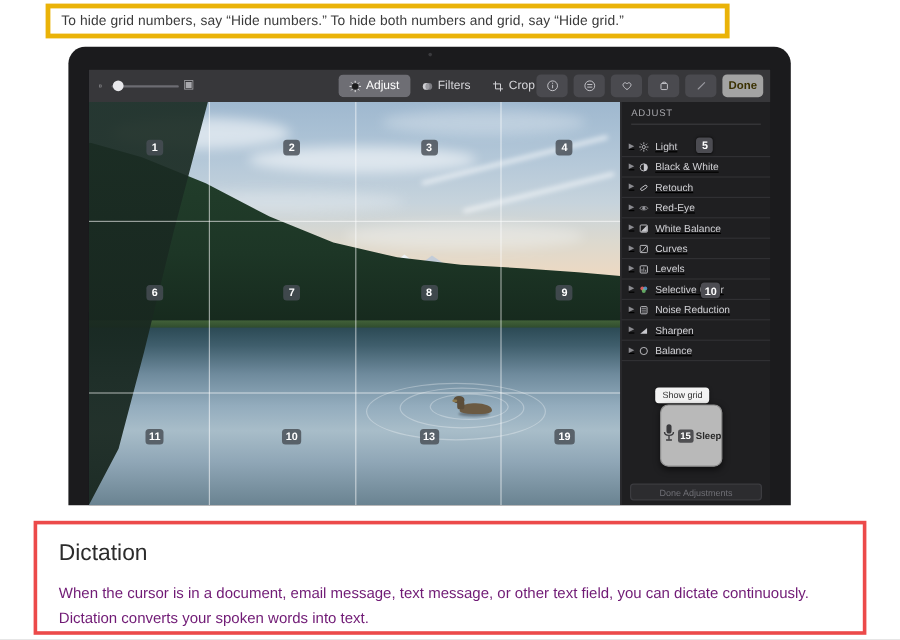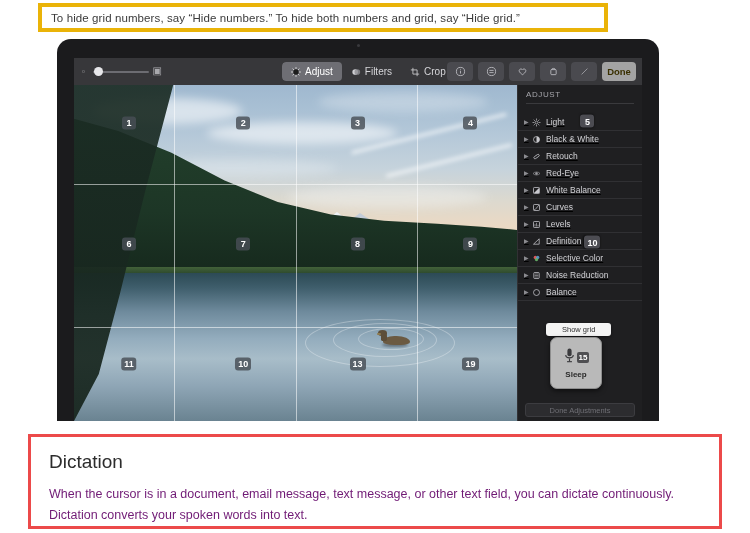--- a/index.html
+++ b/index.html
@@ -254,31 +254,31 @@
     font-size: 9px; font-weight: bold; border-radius: 3px;
     display: flex; align-items: center; justify-content: center;
     transform: translate(-50%,-50%);
     box-shadow: 0 0 2px rgba(0,0,0,.6);
   }
 
   
   .dict-tip {
     position: absolute; left: 28px; top: 238px;
     background: #f3f3f3; color: #2e2e2e;
-    font-size: 7.5px; padding: 2px 16px; border-radius: 3px;
+    font-size: 7.5px; padding: 2px 6px; border-radius: 3px;
     box-shadow: 0 1px 3px rgba(0,0,0,.5);
     white-space: nowrap;
   }
   .dict-panel {
     position: absolute; left: 32px; top: 252px;
     width: 52px; height: 52px;
     background: #b9b9b9; border-radius: 7px;
     border: 1px solid #8e8e8e;
     box-shadow: 0 2px 5px rgba(0,0,0,.55);
-    display: flex; flex-direction: column; align-items: center;
+    display: flex; flex-direction: row; align-items: center;
     justify-content: center; gap: 2px;
   }
   .mic-row { display: flex; align-items: center; gap: 1px; }
   .mic-badge {
     background: #4f4f52; color: #fff; font-size: 8px; font-weight: bold;
     border-radius: 2px; padding: 0 2px; line-height: 11px;
   }
   .dict-sleep { font-size: 8px; font-weight: bold; color: #2a2a2a; }
 
   .reset-btn {
@@ -544,29 +544,20 @@
                   <g stroke-width=".8">
                       <line x1="4" y1="8.6" x2="4" y2="5.6"></line>
                       <line x1="6" y1="8.6" x2="6" y2="3.8"></line>
                       <line x1="8" y1="8.6" x2="8" y2="6.4"></line>
                     </g>
                 </svg>
               </span>
               <span class="sb-label">Levels</span>
             </div>
 
-            <div class="sb-row">
-              <span class="sb-caret">▶</span>
-              <span class="sb-ico">
-                <svg viewBox="0 0 12 12" width="9" height="9" fill="none" stroke="#c8c8cd" stroke-width="1">
-                  <path d="M2 9.6 L9.6 2.4 L9.6 9.6 Z"></path>
-                </svg>
-              </span>
-              <span class="sb-label">Definition</span>
-            </div>
 
             <div class="sb-row">
               <span class="sb-caret">▶</span>
               <span class="sb-ico">
                 <svg viewBox="0 0 12 12" width="9" height="9">
                   <circle cx="4.4" cy="4.6" r="2.2" fill="#d85a5a"></circle>
                     <circle cx="7.6" cy="4.6" r="2.2" fill="#5aa6d8" opacity=".85"></circle>
                   <circle cx="6" cy="7.4" r="2.2" fill="#6fc06f" opacity=".85"></circle>
                 </svg>
               </span>
@@ -581,20 +572,29 @@
                   <g stroke-width=".7">
                       <line x1="3.6" y1="4" x2="8.4" y2="4"></line>
                       <line x1="3.6" y1="6" x2="8.4" y2="6"></line>
                       <line x1="3.6" y1="8" x2="8.4" y2="8"></line>
                     </g>
                 </svg>
               </span>
               <span class="sb-label">Noise Reduction</span>
             </div>
 
+            <div class="sb-row">
+              <span class="sb-caret">▶</span>
+              <span class="sb-ico">
+                <svg viewBox="0 0 12 12" width="9" height="9">
+                    <path d="M2 9.6 L9.6 3 L9.6 9.6 Z" fill="#c8c8cd"></path>
+                  </svg>
+              </span>
+              <span class="sb-label">Sharpen</span>
+            </div>
 
             <div class="sb-row">
               <span class="sb-caret">▶</span>
               <span class="sb-ico">
                 <svg viewBox="0 0 12 12" width="9" height="9">
                     <circle cx="6" cy="6" r="4" fill="none" stroke="#c8c8cd" stroke-width="1"></circle>
                   </svg>
               </span>
               <span class="sb-label">Balance</span>
             </div>

